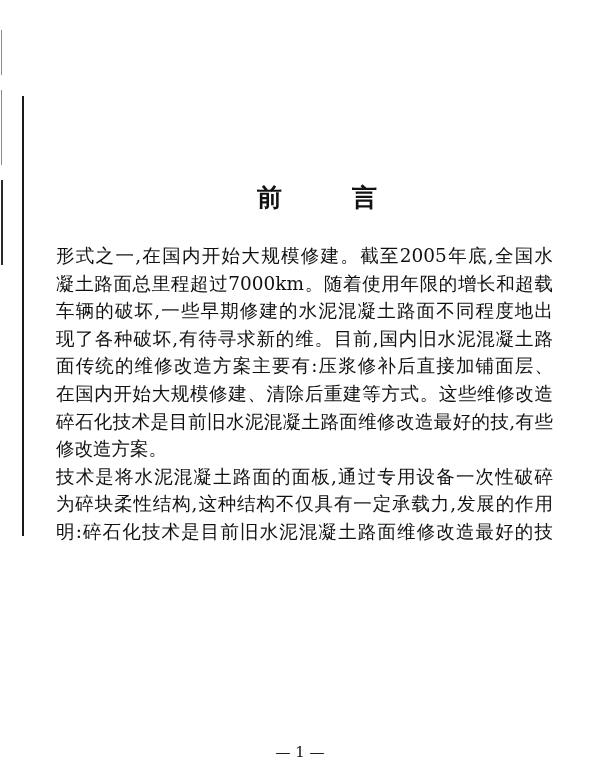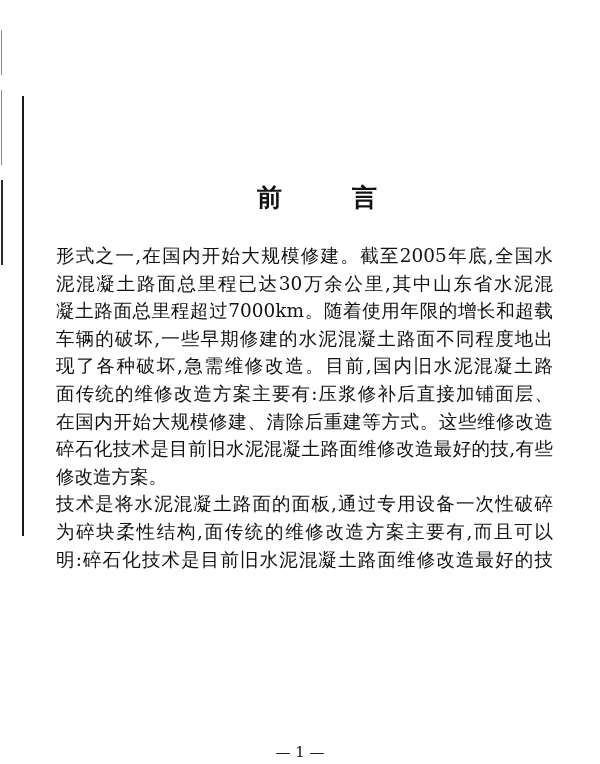--- a/index.html
+++ b/index.html
@@ -47,29 +47,28 @@
 <div class="edge-line-outer" style="top:180px;height:85px;background:#2a2a2a;width:2px;"></div>
 <div class="edge-line-inner"></div>
 
 <h1 class="title" style="margin:17px;">
   <span>前</span><span class="gap"></span><span>言</span>
 </h1>
 
 <div class="body">
   <div>
     <span class="line">形式之一,在国内开始大规模修建。截至2005年底,全国水</span>
-    <span class="line">泥混凝土路面总里程已达30万余公里,其中山东省水泥混</span>
     <span class="line">凝土路面总里程超过7000km。随着使用年限的增长和超载</span>
     <span class="line">车辆的破坏,一些早期修建的水泥混凝土路面不同程度地出</span>
-    <span class="line">现了各种破坏,急需维修改造。目前,国内旧水泥混凝土路</span>
+    <span class="line">现了各种破坏,有待寻求新的维。目前,国内旧水泥混凝土路</span>
     <span class="line">面传统的维修改造方案主要有:压浆修补后直接加铺面层、</span>
     <span class="line">在国内开始大规模修建、清除后重建等方式。这些维修改造</span>
     <span class="line">碎石化技术是目前旧水泥混凝土路面维修改造最好的技,有些</span>
     <span class="line last">修改造方案。</span>
   </div>
   <div>
     <span class="line">技术是将水泥混凝土路面的面板,通过专用设备一次性破碎</span>
-    <span class="line">为碎块柔性结构,面传统的维修改造方案主要有,而且可以</span>
+    <span class="line">为碎块柔性结构,这种结构不仅具有一定承载力,发展的作用</span>
     <span class="line">明:碎石化技术是目前旧水泥混凝土路面维修改造最好的技</span>
   </div>
 </div>
 
 <div class="page-number">— 1 —</div>
 
 </body></html>

